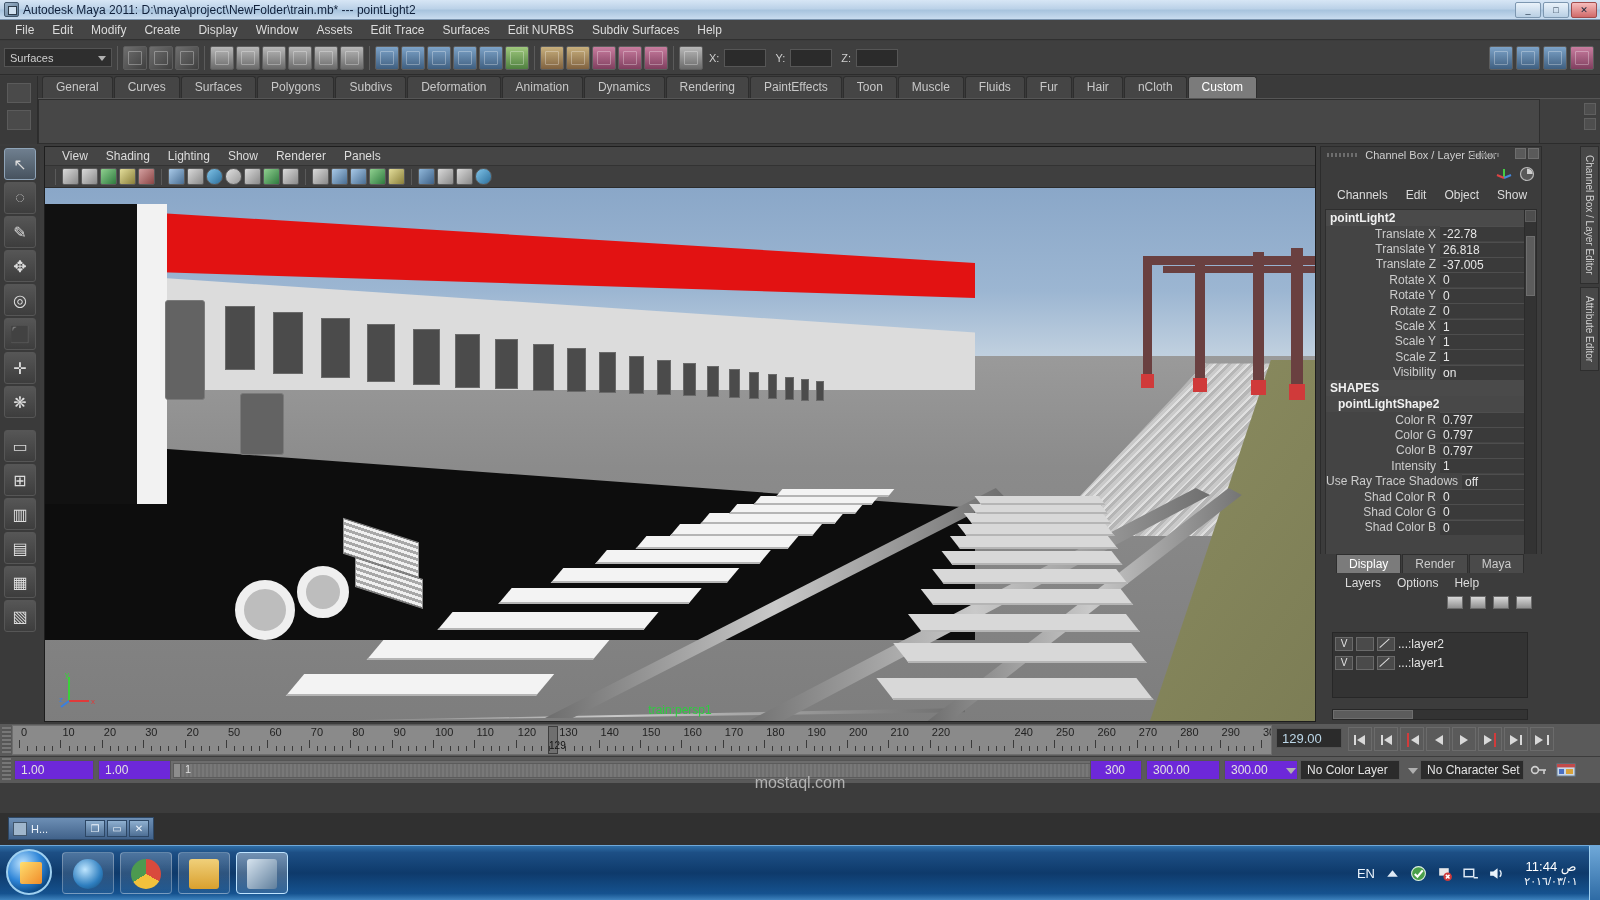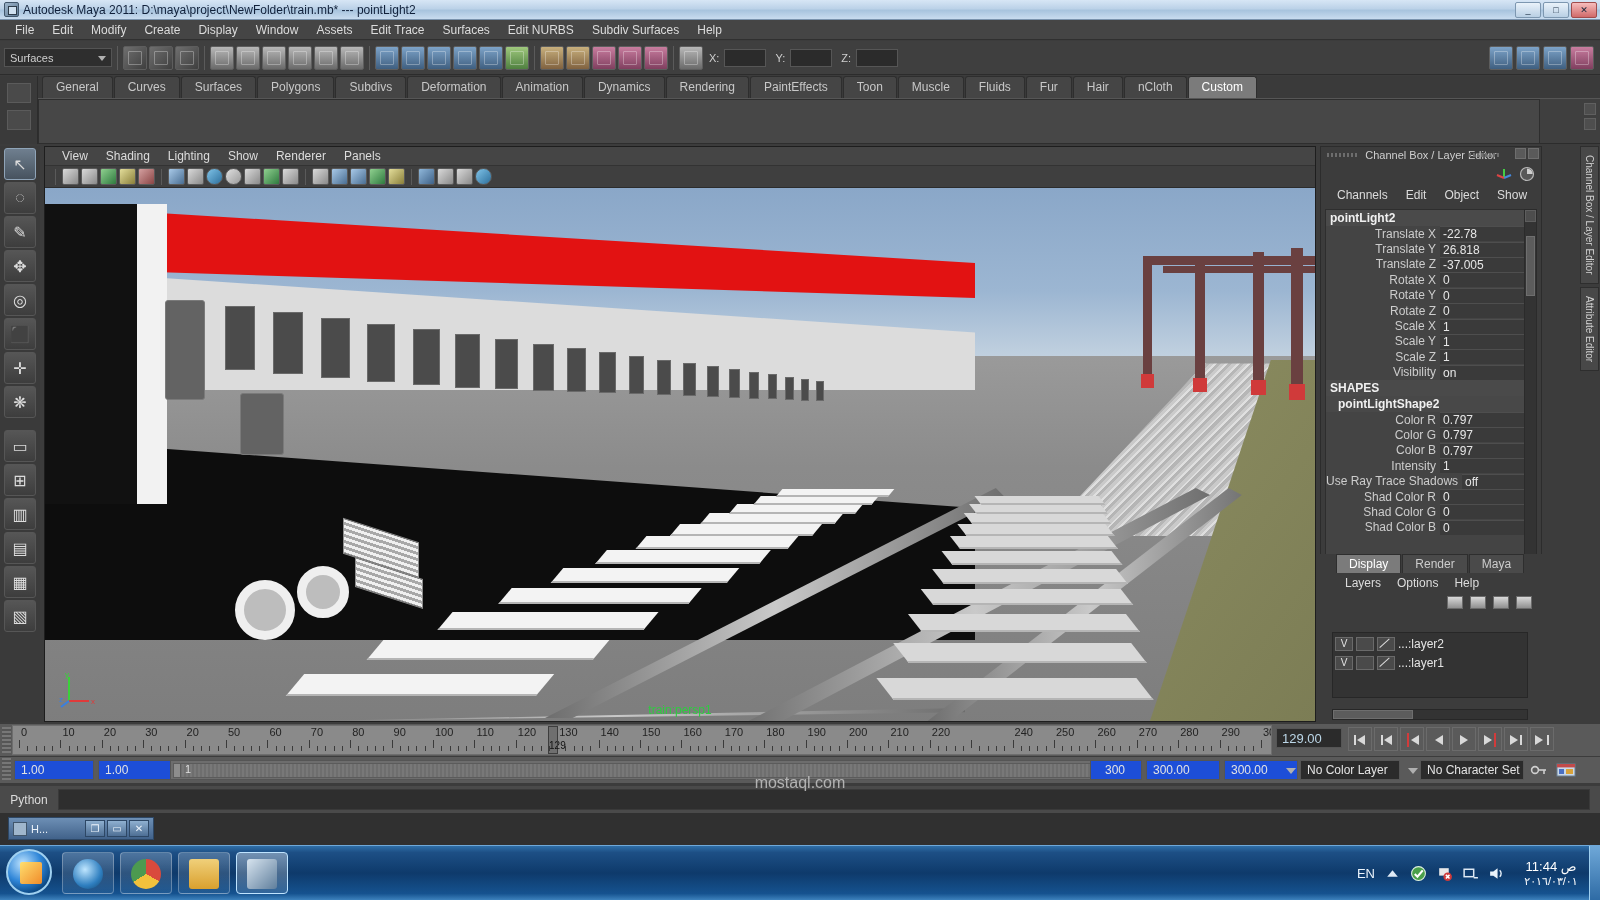--- a/index.html
+++ b/index.html
@@ -270,21 +270,21 @@
   .playbtns{position:absolute;left:1348px;top:3px;display:flex;gap:2px;}
   .pb{width:24px;height:24px;background:#5a5a5a;border:1px solid #6b6b6b;position:relative;}
   .pb .tri{position:absolute;left:7px;top:7px;width:0;height:0;border-top:5px solid transparent;
     border-bottom:5px solid transparent;border-left:8px solid #d8d8d8;}
   .pb .tri.l{border-left:none;border-right:8px solid #d8d8d8;left:9px;}
   .pb .bar{position:absolute;width:2px;height:10px;background:#d8d8d8;top:7px;}
   .pb .red{position:absolute;width:2px;height:14px;background:#d23b3b;top:5px;left:6px;}
 
   
   .rangerow{position:absolute;left:0;top:757px;width:1600px;height:26px;background:#5a5a5a;}
-  .rnum{position:absolute;top:3px;height:20px;background:#1d4ed8;border:1px solid #555;
+  .rnum{position:absolute;top:3px;height:20px;background:#6d28d9;border:1px solid #555;
     color:#e3e3e3;font-size:12px;display:flex;align-items:center;padding-left:6px;}
   .rangebar{position:absolute;left:170px;top:3px;width:960px;height:20px;background:#6d6d6d;
     border:1px solid #555;}
   .rangebar .inner{position:absolute;left:2px;top:2px;width:940px;height:15px;
     background:repeating-linear-gradient(to right,#787878 0 2px,#6e6e6e 2px 4px);border:1px solid #5b5b5b;}
   .rangebar .h{position:absolute;top:2px;width:8px;height:15px;background:#8d8d8d;border:1px solid #5c5c5c;}
   .rangebar .lbl{position:absolute;left:14px;top:2px;font-size:11px;color:#dfdfdf;}
   .dd{position:absolute;top:3px;height:20px;background:#2b2b2b;border:1px solid #555;
     color:#e3e3e3;font-size:12px;display:flex;align-items:center;padding-left:6px;}
   .ddarrow{position:absolute;top:11px;border-left:5px solid transparent;border-right:5px solid transparent;
@@ -1061,24 +1061,20 @@
       <line x1="14" y1="8" x2="14" y2="12" stroke="#cfcfcf" stroke-width="1.6"></line>
     </svg>
     <svg class="keyic" style="left:1556px;width:20px;" viewBox="0 0 20 16">
       <rect x="1" y="2" width="18" height="12" fill="#c9d8e8" stroke="#6a7f92"></rect>
       <rect x="1" y="2" width="18" height="3.4" fill="#c24a4a"></rect>
       <rect x="3" y="7" width="5" height="5" fill="#4a6fc2"></rect>
       <rect x="10" y="7" width="7" height="5" fill="#d8a23a"></rect>
     </svg>
   </div>
 
-  <div class="cmdrow">
-    <div class="cmdlbl">Python</div>
-    <div class="cmdin"></div>
-  </div>
 
   <div class="helprow">
     <div class="mintask">
       <span class="ic"></span>
       <span>H...</span>
       <span style="margin-left:auto;display:flex;padding-right:2px;">
         <span class="mtb">❐</span>
         <span class="mtb">▭</span>
         <span class="mtb">✕</span>
       </span>

